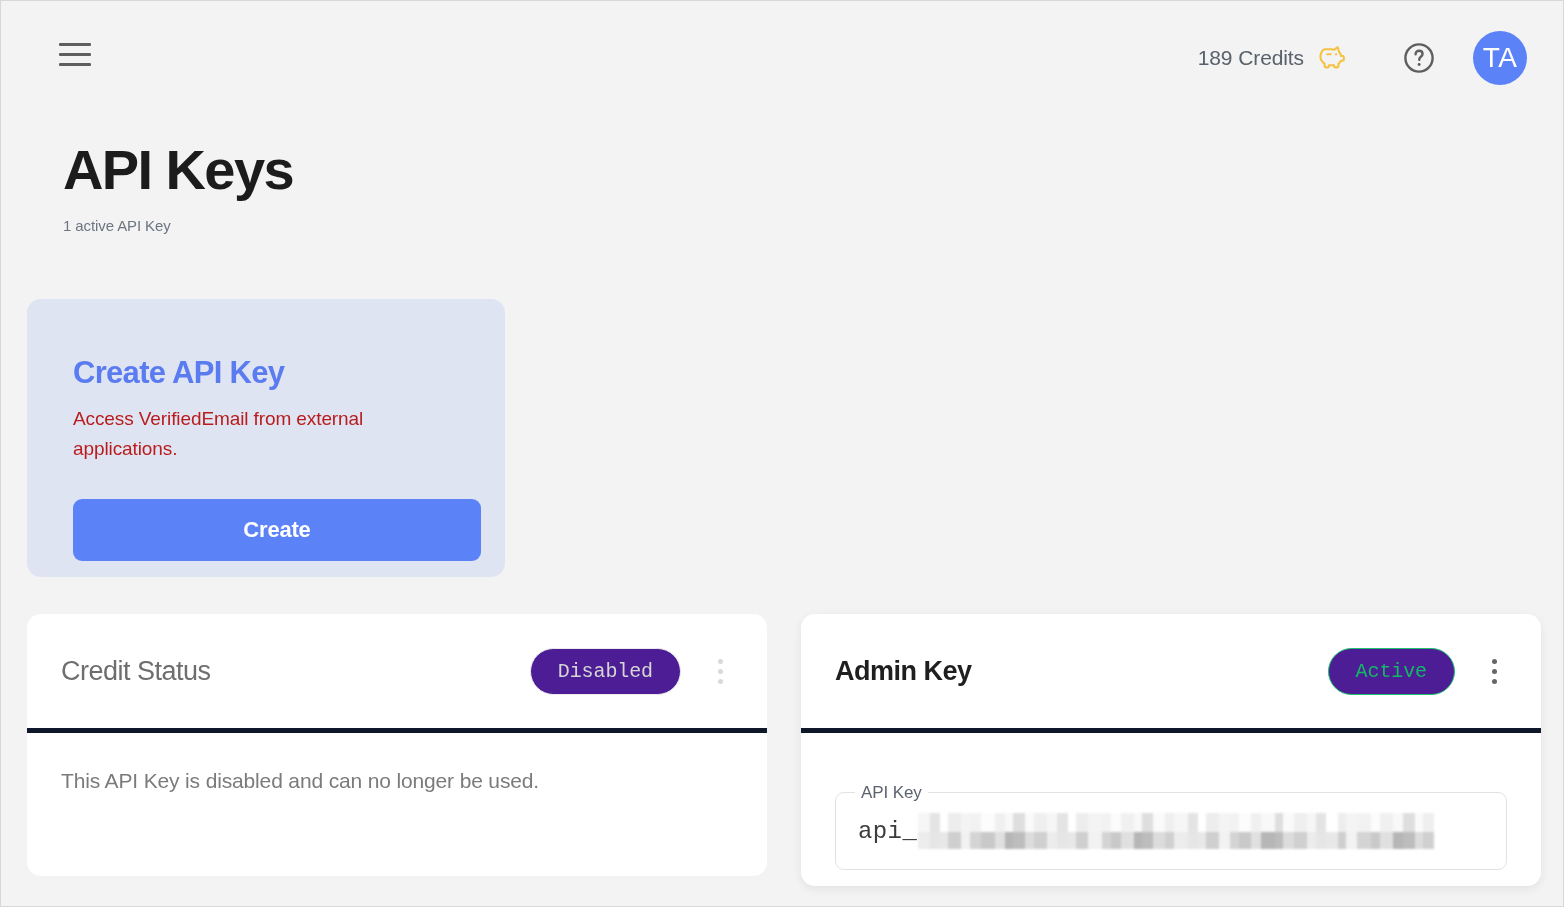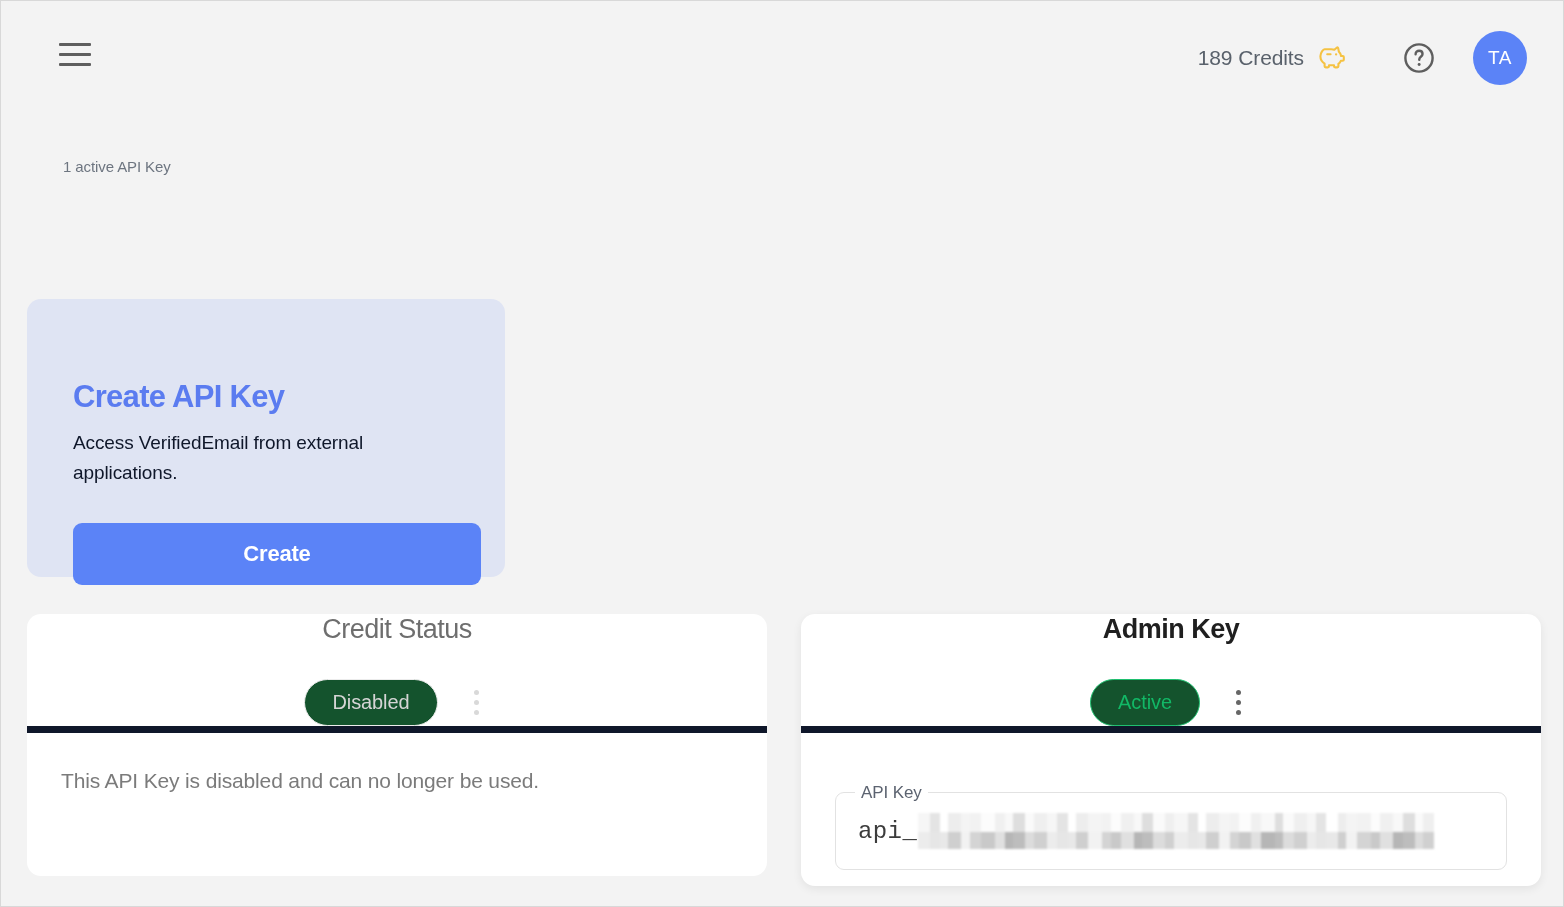--- a/index.html
+++ b/index.html
@@ -85,21 +85,21 @@
     border: none;
   }
 
   .avatar {
     width: 54px;
     height: 54px;
     margin-left: 30px;
     border-radius: 50%;
     background: #5b83f7;
     color: #ffffff;
-    font-size: 19px;
+    font-size: 28px;
     letter-spacing: 0.5px;
     display: flex;
     align-items: center;
     justify-content: center;
     cursor: pointer;
     user-select: none;
   }
 
   
   .page-header {
@@ -123,33 +123,33 @@
 
   
   .create-card {
     position: absolute;
     top: 298px;
     left: 26px;
     width: 478px;
     height: 278px;
     background: #dfe4f3;
     border-radius: 14px;
-    padding: 80px 40px 0 46px;
+    padding: 56px 40px 0 46px;
   }
   .create-title {
     font-size: 31px;
     font-weight: 700;
     color: #5b7cf0;
     letter-spacing: -0.7px;
   }
   .create-desc {
     margin-top: 13px;
     font-size: 19px;
     line-height: 1.6;
-    color: #0f172a;
+    color: #b91c1c;
     letter-spacing: -0.1px;
     max-width: 370px;
   }
   .create-button {
     margin-top: 34px;
     width: 408px;
     height: 62px;
     background: #5b83f7;
     color: #ffffff;
     border: none;
@@ -181,22 +181,21 @@
     height: 272px;
     box-shadow: 0 3px 10px rgba(0,0,0,0.07);
   }
 
   .card-head {
     height: 119px;
     padding: 0 34px 0 34px;
     display: flex;
     align-items: center;
     justify-content: space-between;
-    border-bottom: 7px solid #0f172a;
-    flex-direction: column;
+    border-bottom: 5px solid #0f172a;
   }
   .card-title {
     font-size: 27px;
     letter-spacing: -0.5px;
   }
   .card-title.muted { color: #6e6e6e; font-weight: 400; }
   .card-title.strong { color: #1f1f1f; font-weight: 700; }
 
   .head-right {
     display: flex;
@@ -204,21 +203,22 @@
     gap: 26px;
   }
 
   .pill {
     border-radius: 30px;
     padding: 11px 27px;
     font-size: 20px;
     letter-spacing: -0.1px;
     white-space: nowrap;
     cursor: pointer;
-    background: #14532d;
+    background: #4c1d95;
+    font-family: Liberation Mono, monospace;
   }
   .pill-disabled {
     border: 1px solid #ececec;
     color: #d5d5d5;
   }
   .pill-active {
     border: 1px solid #1fbf6f;
     color: #12b866;
     font-weight: 400;
   }
@@ -333,20 +333,21 @@
     </button>
 
     <div class="avatar">
       <span>TA</span>
     </div>
 
   </div>
 </div>
 
 <div class="page-header">
+  <h1 class="page-title">API Keys</h1>
   <div class="page-subtitle">1 active API Key</div>
 </div>
 
 <div class="create-card">
   <div class="create-title">Create API Key</div>
   <div class="create-desc">Access VerifiedEmail from external applications.</div>
   <button class="create-button">Create</button>
 </div>
 
 <div class="card card-left">

